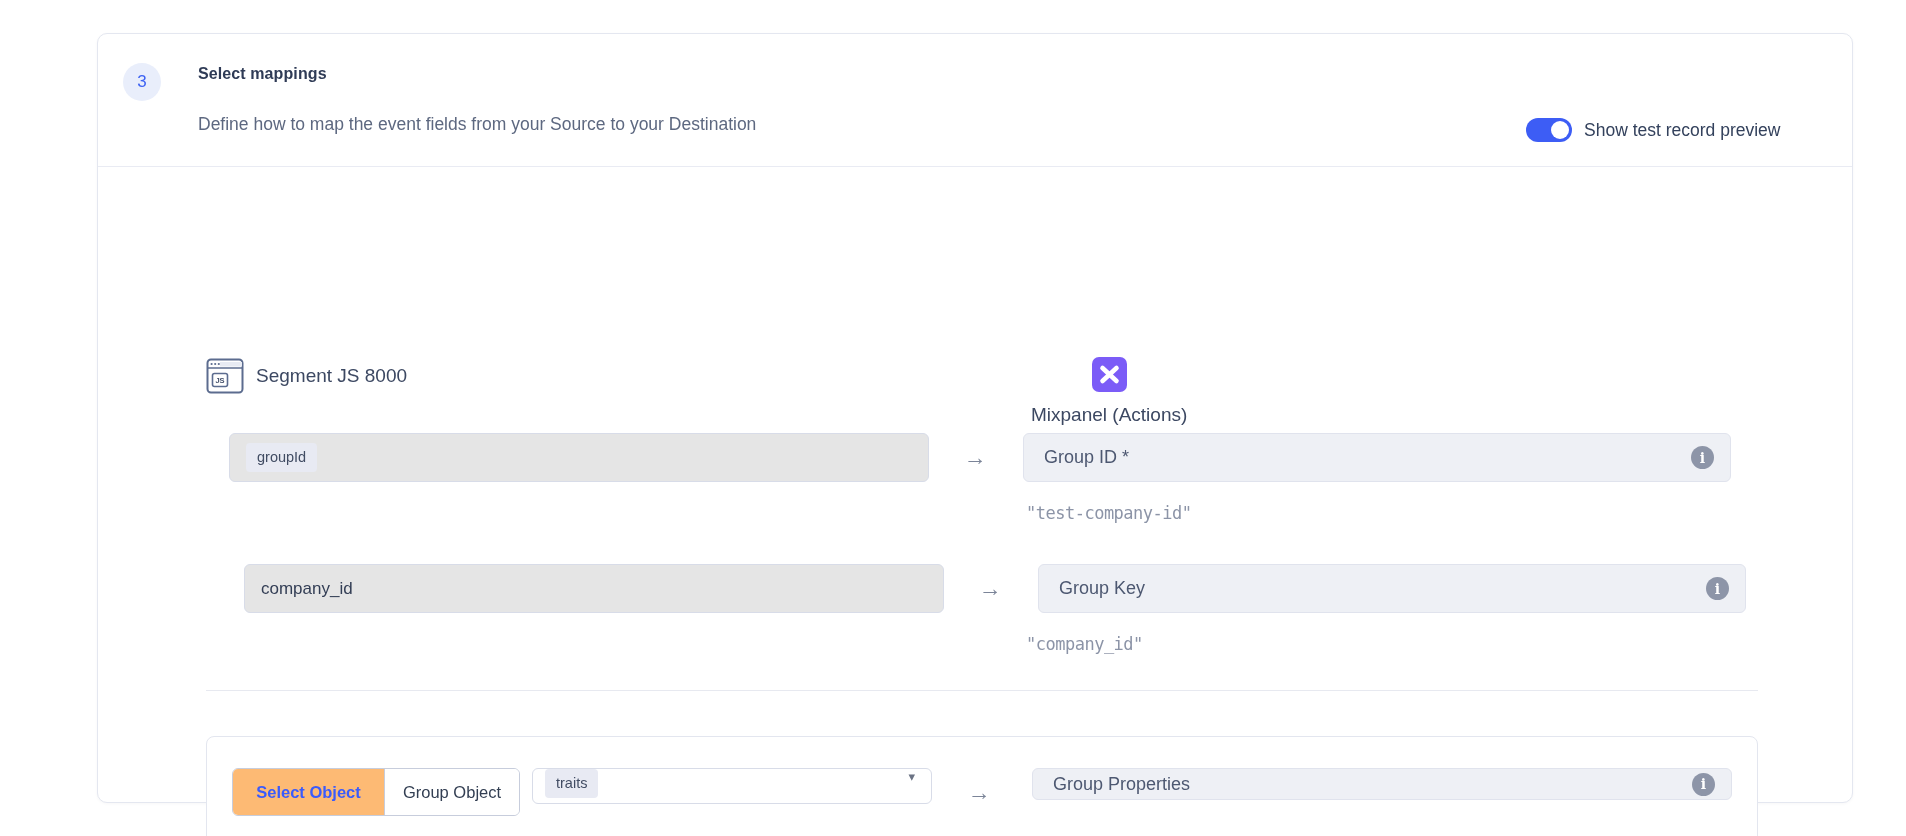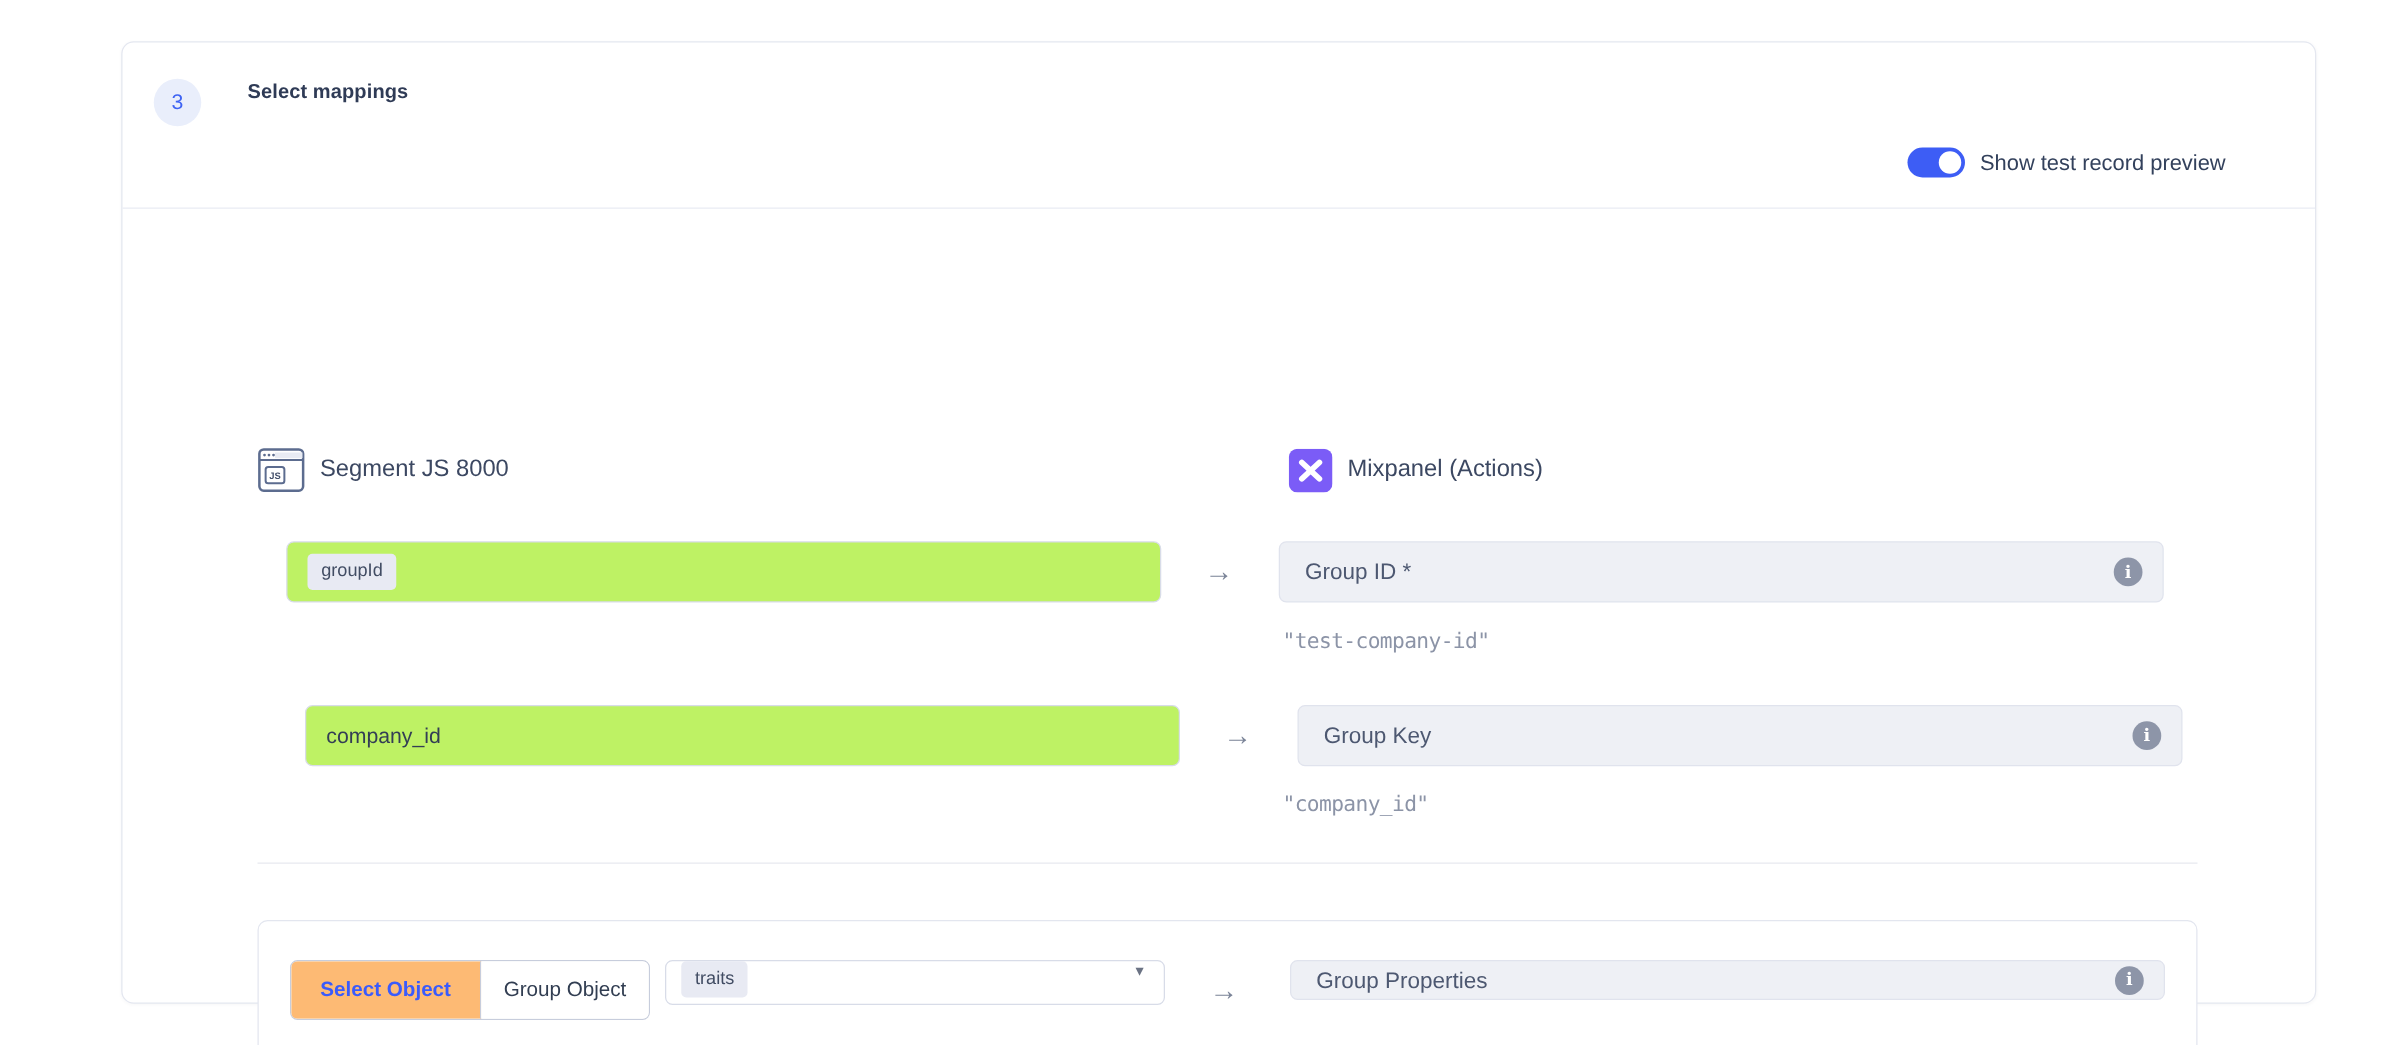--- a/index.html
+++ b/index.html
@@ -52,26 +52,26 @@
   .toggle-label { font-size: 17.5px; color: #33415c; white-space: nowrap; }
 
   
   .card-body { position: relative; }
   .endpoint {
     position: absolute; top: 190px; height: 38px;
     display: flex; align-items: center; gap: 12px;
     font-size: 19px; color: #3c4862; text-align: center;
   }
   .endpoint-source { left: 108px; }
-  .endpoint-dest   { left: 933px; }
+  .endpoint-dest   { left: 933px; flex-direction: column; }
   .endpoint svg { display: block; }
 
   .field-input {
     position: absolute; left: 131px; width: 700px; height: 49px;
-    background: #bef264; border: 1px solid #d8dce8; border-radius: 6px;
+    background: #e5e5e5; border: 1px solid #d8dce8; border-radius: 6px;
     display: flex; align-items: center; padding: 0 16px;
     font-size: 17px; color: #333e55;
   }
   .chip {
     background: #e8eaf3; color: #414c63;
     font-size: 14.5px; line-height: 1;
     padding: 7px 11px; border-radius: 4px;
   }
   .arrow-cell {
     position: absolute; width: 40px; height: 49px;
@@ -138,20 +138,21 @@
   .object-box .dest-field { left: 825px; top: 31px; width: 700px; height: 32px; }
 </style>
 </head>
 <body>
 
 <div class="card">
 
   <div class="card-header">
     <div class="step-badge">3</div>
     <div class="page-title">Select mappings</div>
+    <div class="page-subtitle">Define how to map the event fields from your Source to your Destination</div>
     <div class="toggle-wrap">
       <div class="toggle">
         <div class="knob"></div>
       </div>
       <span class="toggle-label">Show test record preview</span>
     </div>
   </div>
 
   <div class="card-body">
 

